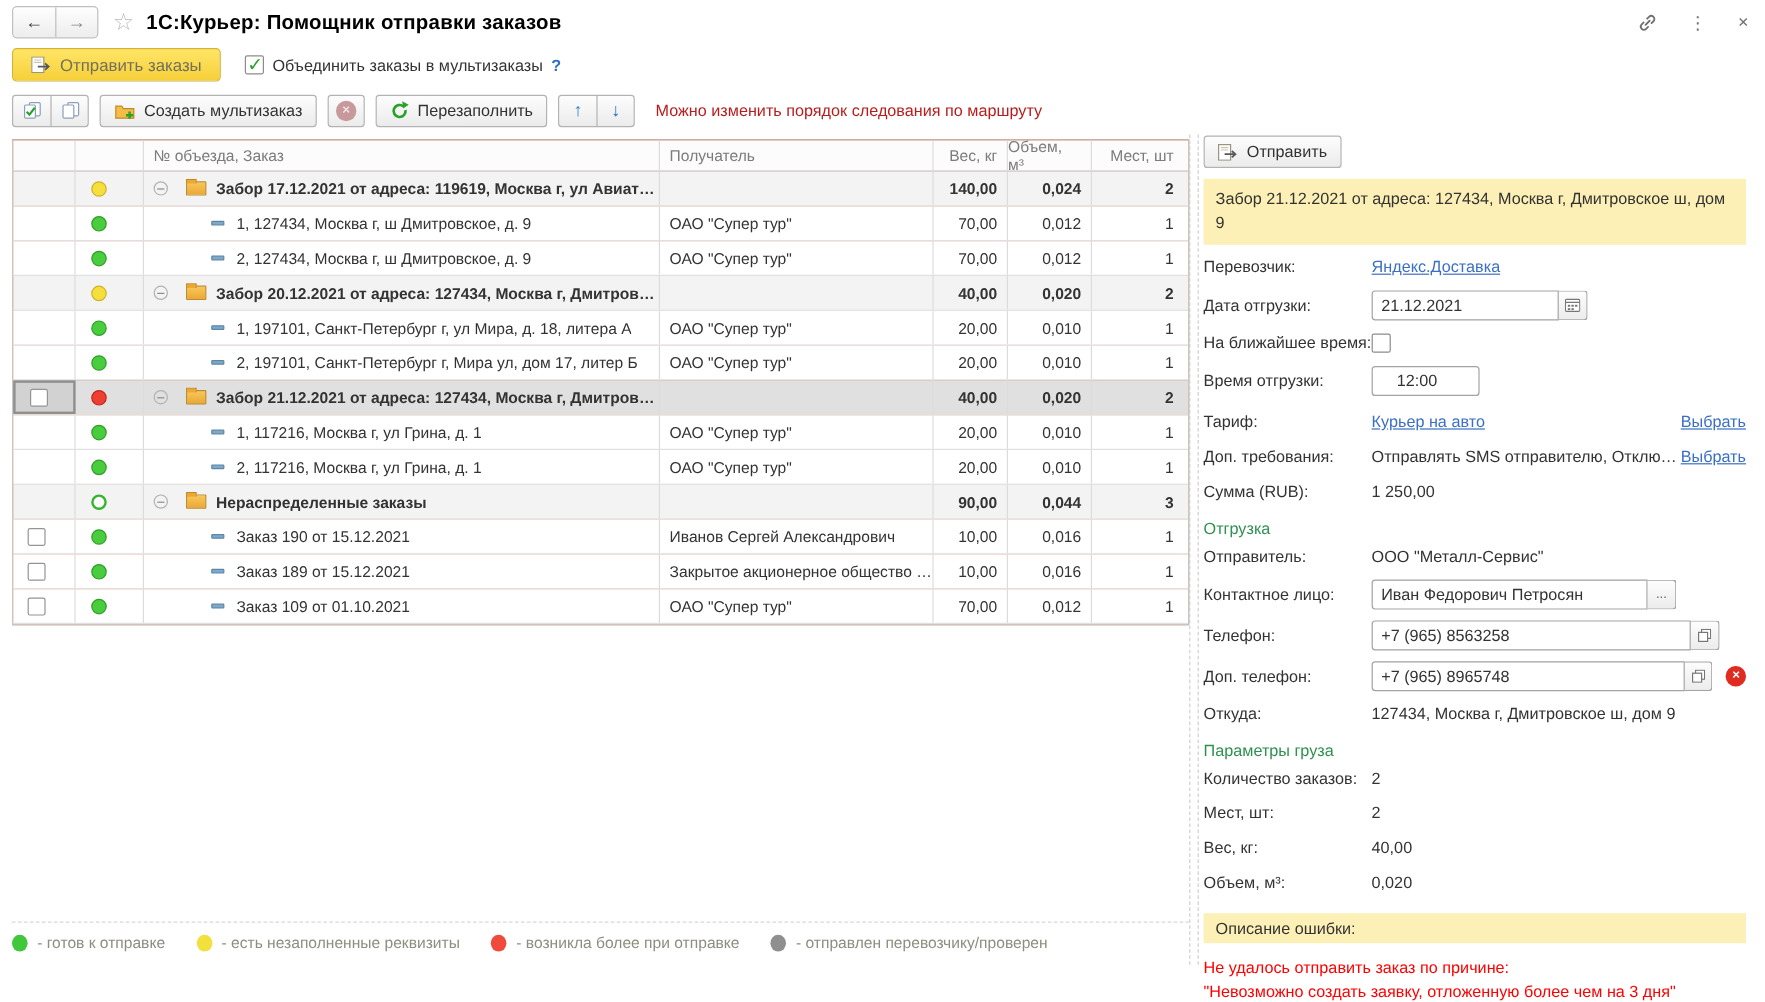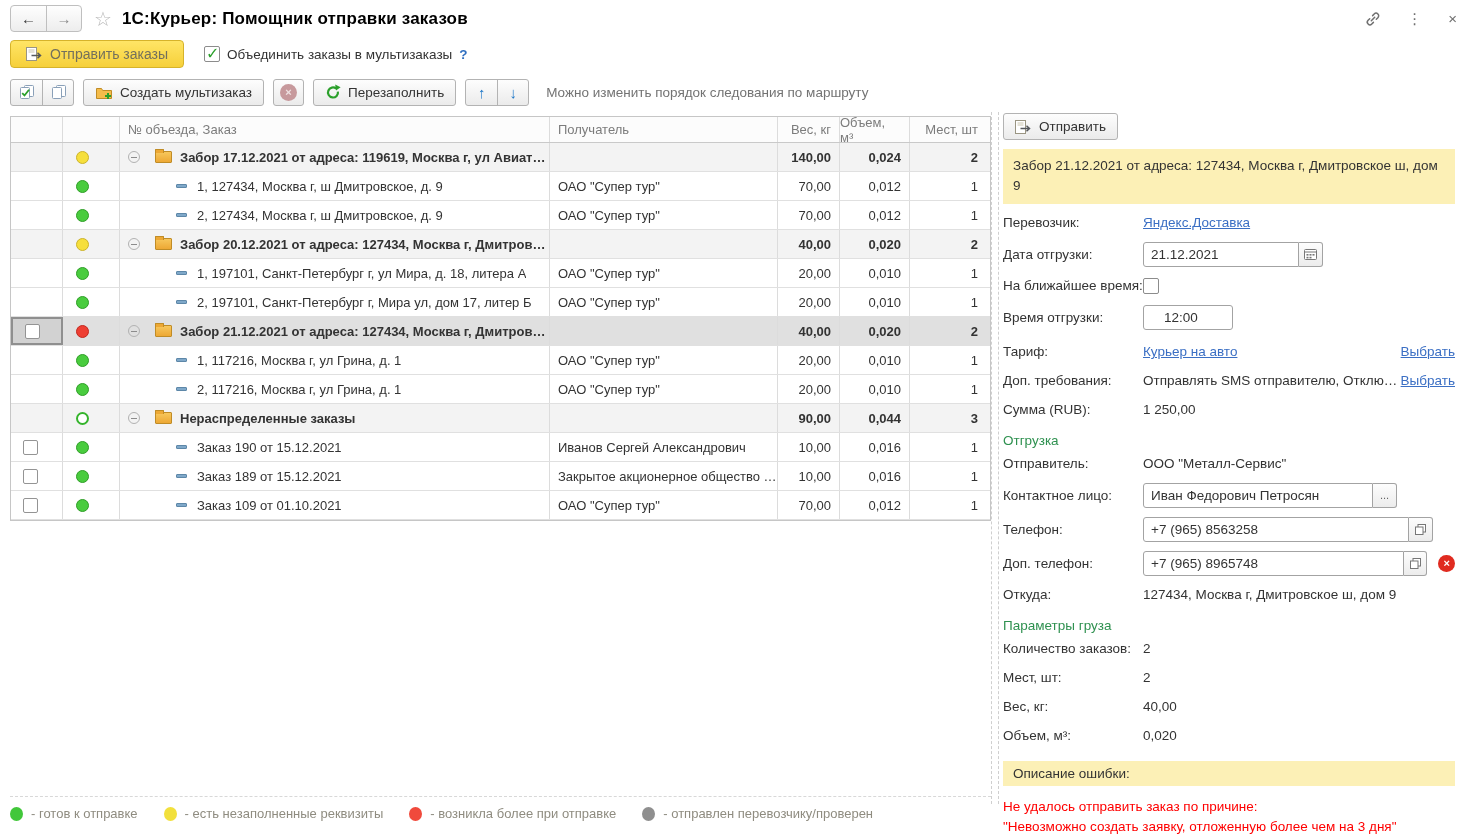--- a/index.html
+++ b/index.html
@@ -27,21 +27,21 @@
   
   #toolbar { position:absolute; top:78px; left:10px; display:flex; align-items:center; gap:9px; height:28px; }
   .tbtn { height:27px; display:inline-flex; align-items:center; gap:7px; background:linear-gradient(#fdfdfd,#ebebeb); border:1px solid #b3b3b3; border-radius:3px; padding:0 11px; font-size:13.5px; color:#333; }
   .tbtn.icon-only { width:31px; padding:0; justify-content:center; }
   .joined { display:flex; border:1px solid #b3b3b3; border-radius:3px; overflow:hidden; background:linear-gradient(#fdfdfd,#ebebeb); }
   .joined .jbtn { width:31px; height:25px; display:flex; align-items:center; justify-content:center; }
   .joined .jbtn + .jbtn { border-left:1px solid #b3b3b3; }
   .arrow-up { color:#1f78c8; font-weight:bold; font-size:15px; }
   .arrow-dn { color:#1f78c8; font-weight:bold; font-size:15px; }
   .xcircle-disabled { width:17px; height:17px; border-radius:50%; background:#c7999c; display:flex; align-items:center; justify-content:center; color:#efe2e2; font-size:11px; font-weight:bold; }
-  .hint { color:#737373; margin-left:8px; font-size:13.5px; }
+  .hint { color:#b91c1c; margin-left:8px; font-size:13.5px; }
   
   #ordertable { position:absolute; top:116px; left:10px; width:981px; border:1px solid #c6c6c6; background:#c2410c; font-size:13px; }
   .thead { display:flex; height:26px; background:#fcfcfc; border-bottom:1px solid #c9c9c9; color:#7c7c7c; }
   .thead .c { display:flex; align-items:center; }
   .c { border-right:1px solid #dcdcdc; height:100%; }
   .c:last-child { border-right:none; }
   .col-cb { width:52px; flex:none; }
   .col-st { width:57px; flex:none; }
   .col-name { width:430px; flex:none; padding-left:8px; }
   .col-rec { width:228px; flex:none; padding-left:8px; }
@@ -79,21 +79,21 @@
   .fval { color:#333; }
   .inp { height:25px; border:1px solid #a3a3a3; border-radius:3px 0 0 3px; padding:0 7px; font-size:13.5px; font-family:inherit; color:#333; background:#fff; }
   .inp.rnd { border-radius:3px;padding-left:20px; }
   .inp-btn { height:25px; width:24px; border:1px solid #a3a3a3; border-left:none; border-radius:0 3px 3px 0; background:linear-gradient(#fdfdfd,#ececec); display:flex; align-items:center; justify-content:center; color:#666; font-size:11px; }
   .choose-link { margin-left:auto; color:#3b6fc4; text-decoration:underline; }
   .section-h { color:#2f9150; margin-top:13px; font-size:13.5px; }
   .xcircle-red { width:17px; height:17px; border-radius:50%; background:#e02b20; color:#fff; display:flex; align-items:center; justify-content:center; font-size:11px; font-weight:bold; margin-left:11px; }
   .err-head { margin-top:15px; background:#fcf0b6; padding:5px 10px; color:#333; }
   .err-text { margin-top:11px; color:#f00; line-height:1.5; white-space:pre-line; }
   
-  #legend { position:absolute; top:796px; left:10px; width:981px; border-top:1px dashed #d8d8d8; padding-top:9px; display:flex; align-items:center; gap:26px; color:#8f8c80; font-size:13px; }
+  #legend { position:absolute; top:768px; left:10px; width:981px; border-top:1px dashed #d8d8d8; padding-top:9px; display:flex; align-items:center; gap:26px; color:#8f8c80; font-size:13px; }
   .litem { display:flex; align-items:center; gap:8px; }
   .ldot { width:13px; height:14px; border-radius:50%; flex:none; }
   svg { display:block; }
 </style>
 </head>
 <body>
 
 <div id="titlebar">
   <div class="nav-group">
     <div class="nav-btn">←</div>

